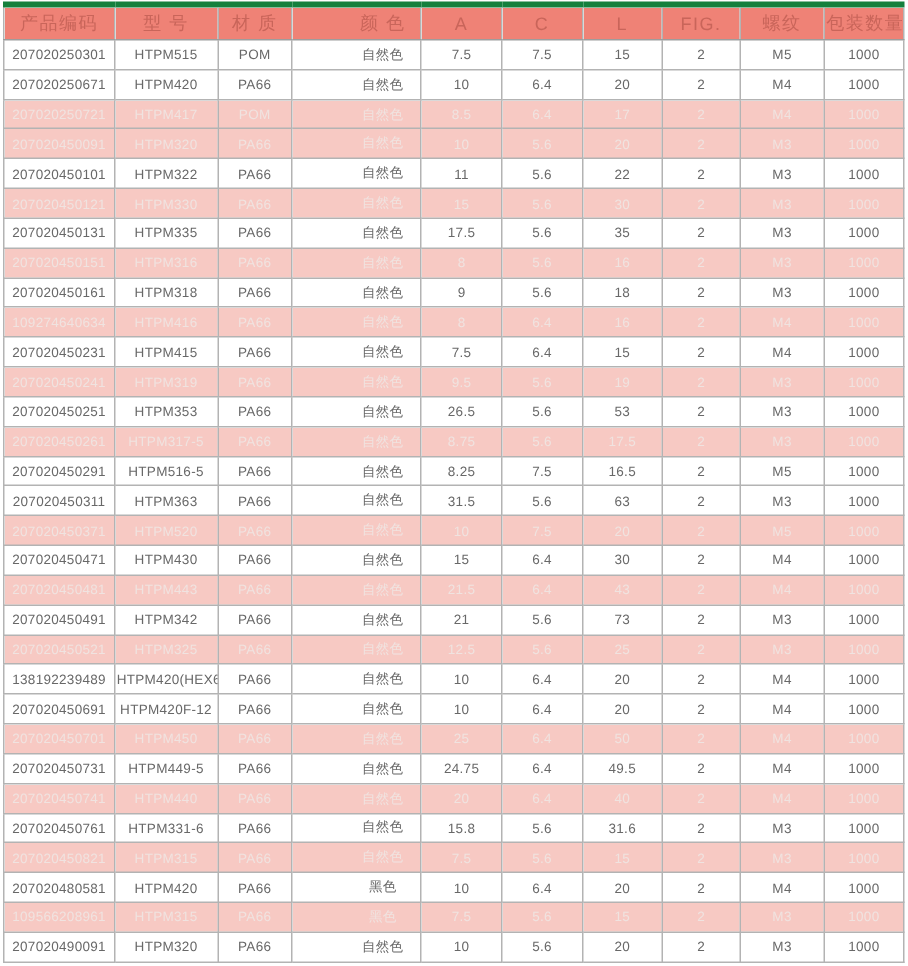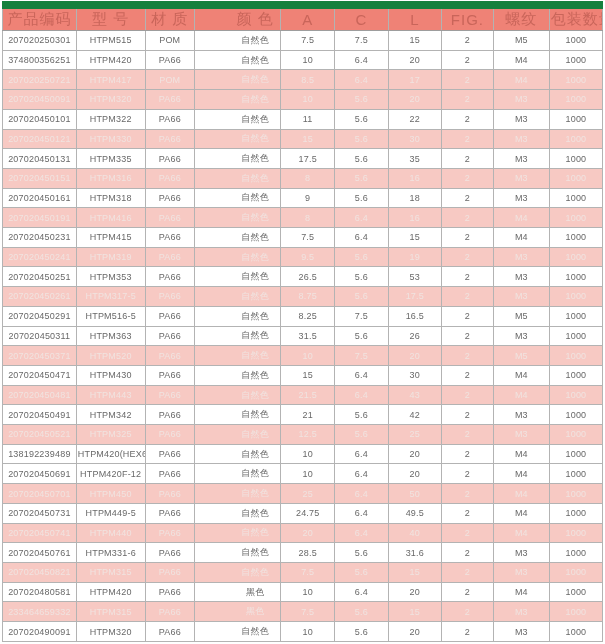--- a/index.html
+++ b/index.html
@@ -27,24 +27,24 @@
     padding: 0 1px;
     text-align: center;
     vertical-align: middle;
     overflow: hidden;
     white-space: nowrap;
     font-weight: normal;
   }
   thead th {
     background: var(--header_bg, #ef8276);
     color: var(--header_text, #c9655a);
-    font-size: 15px;
+    font-size: 12px;
     height: 21px;
     letter-spacing: 1px;
-    border-top: 8px solid #15803d;
+    border-top: 4px solid #15803d;
     border-bottom-color: #9d9d9d;
   }
   tbody td {
     font-size: 9px;
     letter-spacing: 0.2px;
     color: var(--white_row_text, #686868);
     background: #ffffff;
   }
   tbody tr.pink td {
     background: var(--pink_row_bg, #f7c9c3);
@@ -92,21 +92,21 @@
           <td class="col-material">POM</td>
           <td class="col-color">自然色</td>
           <td class="col-a">7.5</td>
           <td class="col-c">7.5</td>
           <td class="col-l">15</td>
           <td class="col-fig">2</td>
           <td class="col-thread">M5</td>
           <td class="col-qty">1000</td>
         </tr>
         <tr class="white">
-          <td class="col-code">374800356251</td>
+          <td class="col-code">207020250671</td>
           <td class="col-model">HTPM420</td>
           <td class="col-material">PA66</td>
           <td class="col-color">自然色</td>
           <td class="col-a">10</td>
           <td class="col-c">6.4</td>
           <td class="col-l">20</td>
           <td class="col-fig">2</td>
           <td class="col-thread">M4</td>
           <td class="col-qty">1000</td>
         </tr>
@@ -188,21 +188,21 @@
           <td class="col-material">PA66</td>
           <td class="col-color">自然色</td>
           <td class="col-a">9</td>
           <td class="col-c">5.6</td>
           <td class="col-l">18</td>
           <td class="col-fig">2</td>
           <td class="col-thread">M3</td>
           <td class="col-qty">1000</td>
         </tr>
         <tr class="pink">
-          <td class="col-code">207020450191</td>
+          <td class="col-code">109274640634</td>
           <td class="col-model">HTPM416</td>
           <td class="col-material">PA66</td>
           <td class="col-color">自然色</td>
           <td class="col-a">8</td>
           <td class="col-c">6.4</td>
           <td class="col-l">16</td>
           <td class="col-fig">2</td>
           <td class="col-thread">M4</td>
           <td class="col-qty">1000</td>
         </tr>
@@ -266,21 +266,21 @@
           <td class="col-thread">M5</td>
           <td class="col-qty">1000</td>
         </tr>
         <tr class="white">
           <td class="col-code">207020450311</td>
           <td class="col-model">HTPM363</td>
           <td class="col-material">PA66</td>
           <td class="col-color">自然色</td>
           <td class="col-a">31.5</td>
           <td class="col-c">5.6</td>
-          <td class="col-l">26</td>
+          <td class="col-l">63</td>
           <td class="col-fig">2</td>
           <td class="col-thread">M3</td>
           <td class="col-qty">1000</td>
         </tr>
         <tr class="pink">
           <td class="col-code">207020450371</td>
           <td class="col-model">HTPM520</td>
           <td class="col-material">PA66</td>
           <td class="col-color">自然色</td>
           <td class="col-a">10</td>
@@ -314,21 +314,21 @@
           <td class="col-thread">M4</td>
           <td class="col-qty">1000</td>
         </tr>
         <tr class="white">
           <td class="col-code">207020450491</td>
           <td class="col-model">HTPM342</td>
           <td class="col-material">PA66</td>
           <td class="col-color">自然色</td>
           <td class="col-a">21</td>
           <td class="col-c">5.6</td>
-          <td class="col-l">42</td>
+          <td class="col-l">73</td>
           <td class="col-fig">2</td>
           <td class="col-thread">M3</td>
           <td class="col-qty">1000</td>
         </tr>
         <tr class="pink">
           <td class="col-code">207020450521</td>
           <td class="col-model">HTPM325</td>
           <td class="col-material">PA66</td>
           <td class="col-color">自然色</td>
           <td class="col-a">12.5</td>
@@ -396,21 +396,21 @@
           <td class="col-l">40</td>
           <td class="col-fig">2</td>
           <td class="col-thread">M4</td>
           <td class="col-qty">1000</td>
         </tr>
         <tr class="white">
           <td class="col-code">207020450761</td>
           <td class="col-model">HTPM331-6</td>
           <td class="col-material">PA66</td>
           <td class="col-color">自然色</td>
-          <td class="col-a">28.5</td>
+          <td class="col-a">15.8</td>
           <td class="col-c">5.6</td>
           <td class="col-l">31.6</td>
           <td class="col-fig">2</td>
           <td class="col-thread">M3</td>
           <td class="col-qty">1000</td>
         </tr>
         <tr class="pink">
           <td class="col-code">207020450821</td>
           <td class="col-model">HTPM315</td>
           <td class="col-material">PA66</td>
@@ -428,21 +428,21 @@
           <td class="col-material">PA66</td>
           <td class="col-color">黑色</td>
           <td class="col-a">10</td>
           <td class="col-c">6.4</td>
           <td class="col-l">20</td>
           <td class="col-fig">2</td>
           <td class="col-thread">M4</td>
           <td class="col-qty">1000</td>
         </tr>
         <tr class="pink">
-          <td class="col-code">233464659332</td>
+          <td class="col-code">109566208961</td>
           <td class="col-model">HTPM315</td>
           <td class="col-material">PA66</td>
           <td class="col-color">黑色</td>
           <td class="col-a">7.5</td>
           <td class="col-c">5.6</td>
           <td class="col-l">15</td>
           <td class="col-fig">2</td>
           <td class="col-thread">M3</td>
           <td class="col-qty">1000</td>
         </tr>

